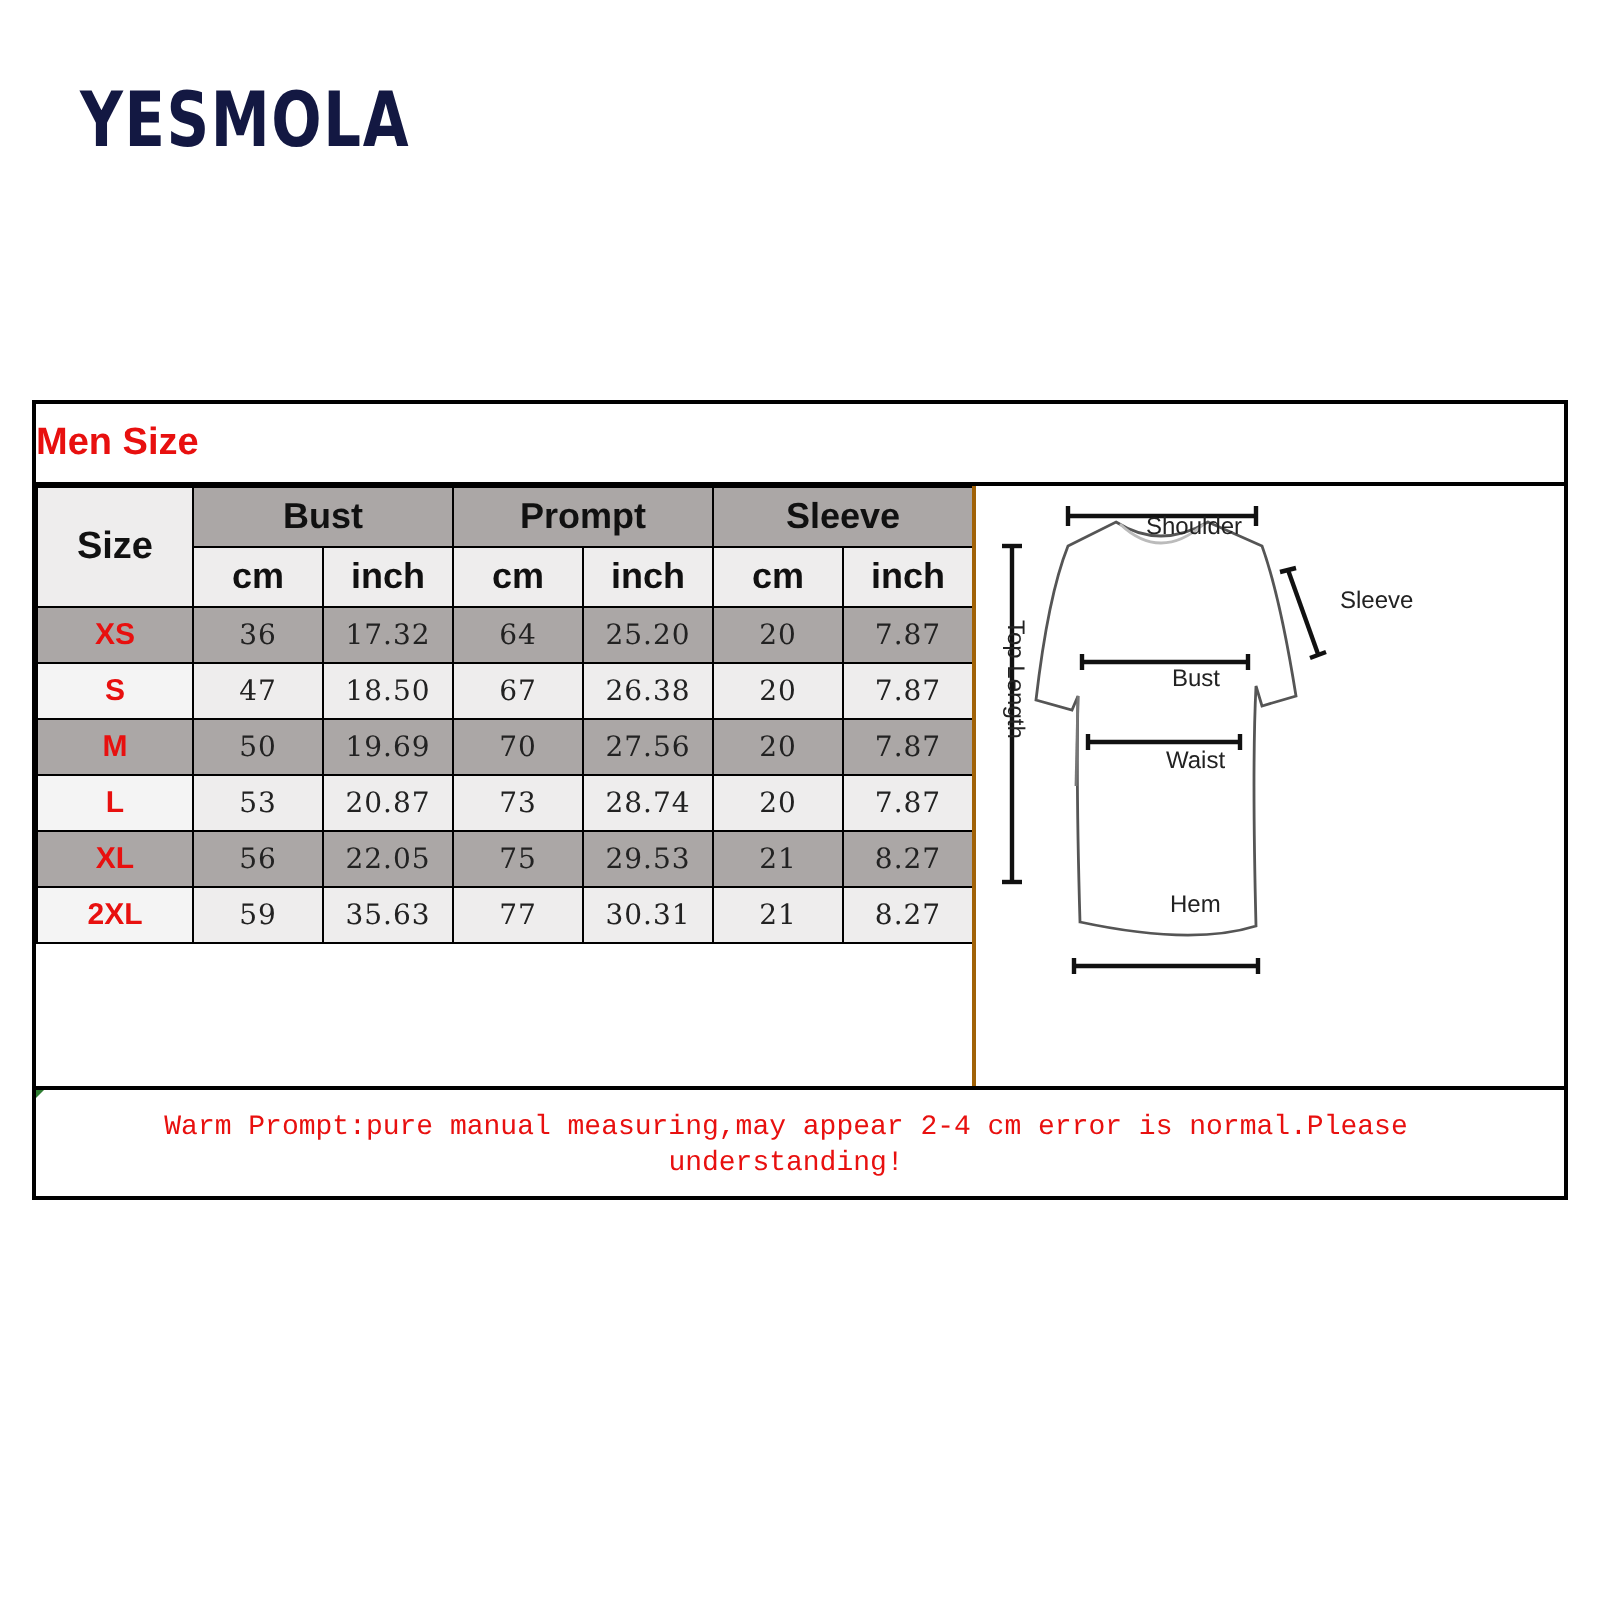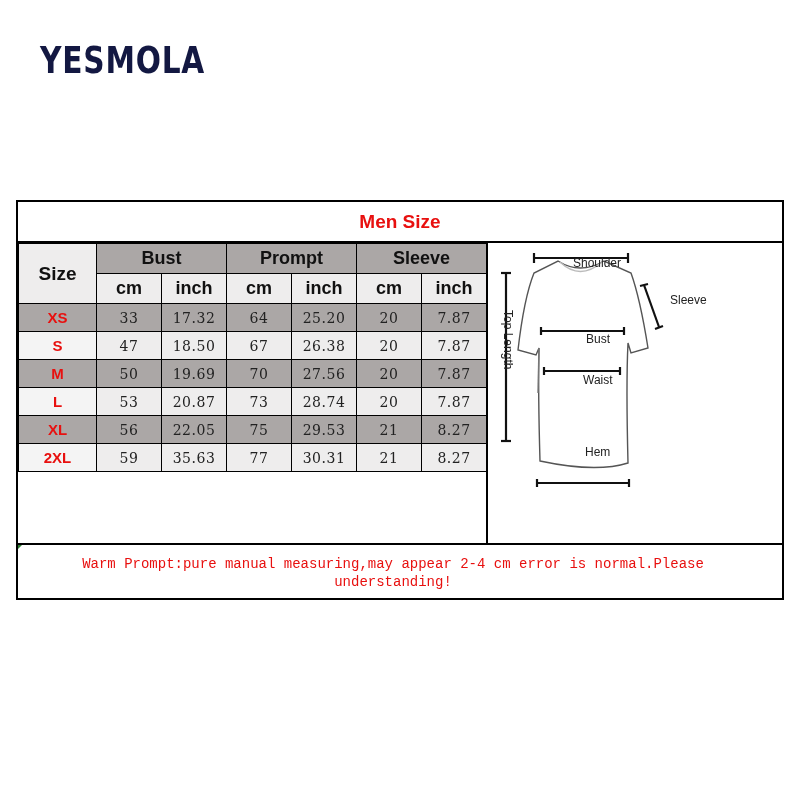--- a/index.html
+++ b/index.html
@@ -1,33 +1,33 @@
 <!DOCTYPE html>
 <html><head>
 <meta charset="utf-8">
 <style>
   html, body { margin: 0; padding: 0; }
   body { width: 800px; height: 800px; background: #ffffff; position: relative; overflow: hidden; font-family: "Liberation Sans", sans-serif; }
   .brand { position: absolute; left: 40px; top: 36px; font-family: "DejaVu Sans", sans-serif; font-weight: bold; font-size: 38px; color: #131842; letter-spacing: 1px; transform: scaleX(0.78); transform-origin: left top; line-height: 48px; }
   .chart { position: absolute; left: 16px; top: 200px; width: 768px; height: 400px; border: 2px solid #000; box-sizing: border-box; background: #fff; }
-  .title-row { position: absolute; left: 0; top: 0; width: 764px; height: 41px; border-bottom: 2px solid #000; box-sizing: border-box; text-align: center; line-height: 40px; color: #e8100f; font-weight: bold; font-size: 19px; }
+  .title-row { position: absolute; left: 0; top: 0; width: 764px; height: 41px; border-bottom: 2px solid #000; box-sizing: border-box; text-align: left; line-height: 40px; color: #e8100f; font-weight: bold; font-size: 19px; }
   table.sz { position: absolute; left: 0; top: 41px; border-collapse: collapse; table-layout: fixed; }
   table.sz td { border: 1px solid #000; text-align: center; padding: 0; box-sizing: border-box; }
   table.sz td.hdr { font-weight: bold; font-size: 18px; color: #111; }
   table.sz td.grp { background: #aba7a6; height: 30px; }
   table.sz td.unit { background: #eeeded; height: 30px; }
   table.sz td.sizehdr { background: #eeeded; font-size: 19px; }
   table.sz td.sizecell { font-weight: bold; font-size: 15px; color: #e8100f; }
   table.sz td.val { font-family: "DejaVu Serif", serif; font-size: 14px; color: #222; letter-spacing: 0.5px; }
   tr.dark td { background: #aba7a6; }
   tr.light td { background: #eeeded; }
   tr.light td.sizecell { background: #f4f4f4; }
   tr.datarow td { height: 28px; }
   .thick-top td { border-top: 2px solid #000; }
-  .diagram { position: absolute; left: 468px; top: 41px; width: 296px; height: 300px; border-left: 2px solid #000000; box-sizing: border-box; }
+  .diagram { position: absolute; left: 468px; top: 41px; width: 296px; height: 300px; border-left: 2px solid #a16207; box-sizing: border-box; }
   .note { position: absolute; left: 0; top: 341px; width: 764px; height: 55px; border-top: 2px solid #000; box-sizing: border-box; text-align: center; color: #e8100f; font-family: "Liberation Mono", monospace; font-size: 14px; line-height: 18px; padding: 10px 60px 0 46px; }
   .corner-mark { position: absolute; left: 0; top: 341px; width: 0; height: 0; border-top: 6px solid #2e7d32; border-right: 6px solid transparent; }
 </style>
 </head>
 <body>
 
 <div class="brand">YESMOLA</div>
 
 <div class="chart">
   <div class="title-row">Men Size</div>
@@ -52,21 +52,21 @@
     <tr>
       <td class="hdr unit">cm</td>
       <td class="hdr unit">inch</td>
       <td class="hdr unit">cm</td>
       <td class="hdr unit">inch</td>
       <td class="hdr unit">cm</td>
       <td class="hdr unit">inch</td>
     </tr>
     <tr class="datarow dark thick-top">
       <td class="sizecell">XS</td>
-      <td class="val">33</td>
+      <td class="val">36</td>
       <td class="val">17.32</td>
       <td class="val">64</td>
       <td class="val">25.20</td>
       <td class="val">20</td>
       <td class="val">7.87</td>
     </tr>
     <tr class="datarow light">
       <td class="sizecell">S</td>
       <td class="val">47</td>
       <td class="val">18.50</td>

